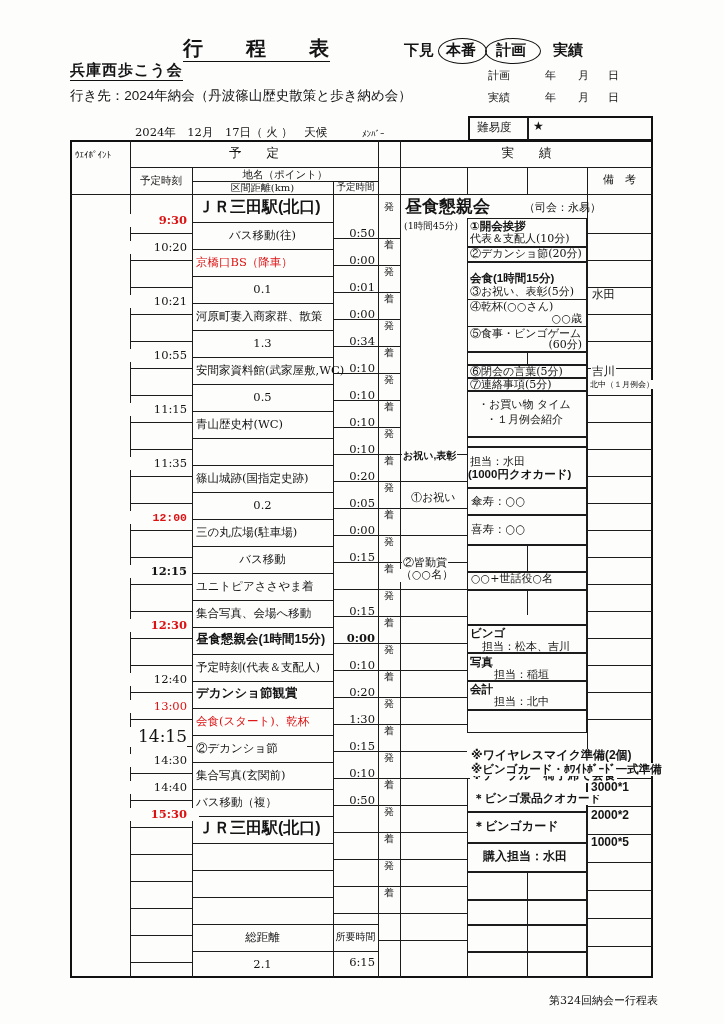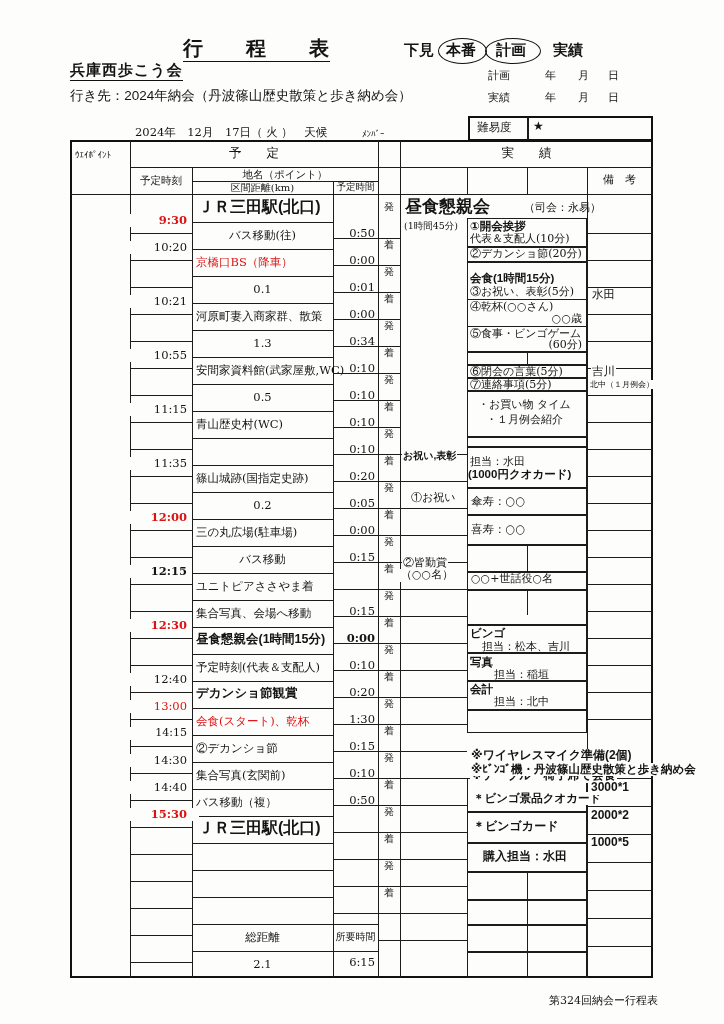--- a/index.html
+++ b/index.html
@@ -250,41 +250,41 @@
     <div class="t rt" style="left: 333px; top: 389px; width: 42px; font-size: 11.5px;">0:10</div>
     <div class="t  rt bg" style="left: 130px; top: 403px; width: 56px; font-size: 11.5px; padding-right: 4px;">11:15</div>
     <div class="t " style="left: 196px; top: 418px; font-size: 11.5px;">青山歴史村(WC)</div>
     <div class="t rt" style="left: 333px; top: 416px; width: 42px; font-size: 11.5px;">0:10</div>
     <div class="t rt" style="left: 333px; top: 443px; width: 42px; font-size: 11.5px;">0:10</div>
     <div class="t  rt bg" style="left: 130px; top: 457px; width: 56px; font-size: 11.5px; padding-right: 4px;">11:35</div>
     <div class="t " style="left: 196px; top: 472px; font-size: 11.5px;">篠山城跡(国指定史跡)</div>
     <div class="t rt" style="left: 333px; top: 470px; width: 42px; font-size: 11.5px;">0:20</div>
     <div class="t ctr" style="left: 192px; top: 499px; width: 141px; font-size: 11.5px;">0.2</div>
     <div class="t rt" style="left: 333px; top: 497px; width: 42px; font-size: 11.5px;">0:05</div>
-    <div class="t b red rt bg" style="left: 130px; top: 511px; width: 56px; font-size: 11.5px; padding-right: 4px;">12:00</div>
+    <div class="t b red rt bg" style="left: 130px; top: 511px; width: 56px; font-size: 11.5px; padding-right: 4px; font-family: Liberation Mono, monospace;">12:00</div>
     <div class="t " style="left: 196px; top: 526px; font-size: 11.5px;">三の丸広場(駐車場)</div>
     <div class="t rt" style="left: 333px; top: 524px; width: 42px; font-size: 11.5px;">0:00</div>
     <div class="t ctr" style="left: 192px; top: 553px; width: 141px; font-size: 11.5px;">バス移動</div>
     <div class="t rt" style="left: 333px; top: 551px; width: 42px; font-size: 11.5px;">0:15</div>
     <div class="t b rt bg" style="left: 130px; top: 565px; width: 56px; font-size: 11.5px; padding-right: 4px;">12:15</div>
     <div class="t " style="left: 196px; top: 580px; font-size: 11.5px;">ユニトピアささやま着</div>
     <div class="t " style="left: 196px; top: 607px; font-size: 11.5px;">集合写真、会場へ移動</div>
     <div class="t rt" style="left: 333px; top: 605px; width: 42px; font-size: 11.5px;">0:15</div>
     <div class="t b red rt bg" style="left: 130px; top: 619px; width: 56px; font-size: 11.5px; padding-right: 4px;">12:30</div>
     <div class="t sans b" style="left: 196px; top: 632px; font-size: 12.5px;">昼食懇親会(1時間15分)</div>
     <div class="t b rt" style="left: 333px; top: 632px; width: 42px; font-size: 11.5px;">0:00</div>
     <div class="t " style="left: 196px; top: 661px; font-size: 11.5px;">予定時刻(代表＆支配人)</div>
     <div class="t rt" style="left: 333px; top: 659px; width: 42px; font-size: 11.5px;">0:10</div>
     <div class="t  rt bg" style="left: 130px; top: 673px; width: 56px; font-size: 11.5px; padding-right: 4px;">12:40</div>
     <div class="t sans b" style="left: 196px; top: 686px; font-size: 12.5px;">デカンショ節観賞</div>
     <div class="t rt" style="left: 333px; top: 686px; width: 42px; font-size: 11.5px;">0:20</div>
     <div class="t red rt bg" style="left: 130px; top: 700px; width: 56px; font-size: 11.5px; padding-right: 4px;">13:00</div>
     <div class="t red" style="left: 196px; top: 715px; font-size: 11.5px;">会食(スタート)、乾杯</div>
     <div class="t rt" style="left: 333px; top: 713px; width: 42px; font-size: 11.5px;">1:30</div>
-    <div class="t  rt bg" style="left: 130px; top: 727px; width: 56px; font-size: 11px; padding-right: 0;">14:15</div>
+    <div class="t  rt bg" style="left: 130px; top: 727px; width: 56px; font-size: 17px; padding-right: 0;">14:15</div>
     <div class="t " style="left: 196px; top: 742px; font-size: 11.5px;">②デカンショ節</div>
     <div class="t rt" style="left: 333px; top: 740px; width: 42px; font-size: 11.5px;">0:15</div>
     <div class="t  rt bg" style="left: 130px; top: 754px; width: 56px; font-size: 11.5px; padding-right: 4px;">14:30</div>
     <div class="t " style="left: 196px; top: 769px; font-size: 11.5px;">集合写真(玄関前)</div>
     <div class="t rt" style="left: 333px; top: 767px; width: 42px; font-size: 11.5px;">0:10</div>
     <div class="t  rt bg" style="left: 130px; top: 781px; width: 56px; font-size: 11.5px; padding-right: 4px;">14:40</div>
     <div class="t " style="left: 196px; top: 796px; font-size: 11.5px;">バス移動（複）</div>
     <div class="t rt" style="left: 333px; top: 794px; width: 42px; font-size: 11.5px;">0:50</div>
     <div class="t b red rt bg" style="left: 130px; top: 808px; width: 56px; font-size: 11.5px; padding-right: 12px;">15:30</div>
     <div class="t sans b" style="left: 198px; top: 819px; font-size: 16px;">ＪＲ三田駅(北口)</div>
@@ -371,21 +371,21 @@
     <div class="t f115" style="left: 471px; top: 523px; font-size: 11.5px;">喜寿：○○</div>
     <div class="t f11 bg" style="left: 470px; top: 573px; font-size: 11px;">○○+世話役○名</div>
     <div class="t sans b f115" style="left: 470px; top: 627px; font-size: 11.5px;">ビンゴ</div>
     <div class="t f11" style="left: 482px; top: 641px; font-size: 11px;">担当：松本、吉川</div>
     <div class="t sans b f115" style="left: 470px; top: 656px; font-size: 11.5px;">写真</div>
     <div class="t f11" style="left: 494px; top: 669px; font-size: 11px;">担当：稲垣</div>
     <div class="t sans b f115" style="left: 470px; top: 683px; font-size: 11.5px;">会計</div>
     <div class="t f11" style="left: 494px; top: 696px; font-size: 11px;">担当：北中</div>
     <div class="t sans b f12 bg" style="left: 470px; top: 769px; font-size: 12px;">※テーブル・椅子席で会食</div>
     <div class="t sans b f12 bg" style="left: 470px; top: 749px; font-size: 12px;">※ワイヤレスマイク準備(2個)</div>
-    <div class="t sans b f115 bg" style="left: 470px; top: 763px; font-size: 11.5px;">※ﾋﾞﾝｺﾞ機・丹波篠山歴史散策と歩き納め会</div>
+    <div class="t sans b f115 bg" style="left: 470px; top: 763px; font-size: 11.5px;">※ビンゴカード・ﾎﾜｲﾄﾎﾞｰﾄﾞ一式準備</div>
     <div class="t sans b f115 bg" style="left: 472px; top: 792px; font-size: 11.5px;">＊ビンゴ景品クオカード</div>
     <div class="t sans b f12 bg" style="left: 472px; top: 820px; font-size: 12px;">＊ビンゴカード</div>
     <div class="t sans b f12 bg" style="left: 482px; top: 850px; font-size: 12px;">購入担当：水田</div>
     <div class="t sans b f10 bg" style="left: 402px; top: 450px; font-size: 10px;">お祝い,表彰</div>
     <div class="t f11 bg" style="left: 410px; top: 492px; font-size: 11px;">①お祝い</div>
     <div class="t f11 bg" style="left: 402px; top: 557px; font-size: 11px;">②皆勤賞</div>
     <div class="t f11 bg" style="left: 400px; top: 569px; font-size: 11px;">（○○名）</div>
     <div class="t f115 bg" style="left: 591px; top: 288px; font-size: 11.5px;">水田</div>
     <div class="t f115 bg" style="left: 591px; top: 365px; font-size: 11.5px;">吉川</div>
     <div class="t f8 bg" style="left: 589px; top: 380px; font-size: 8px;">北中（１月例会）</div>

